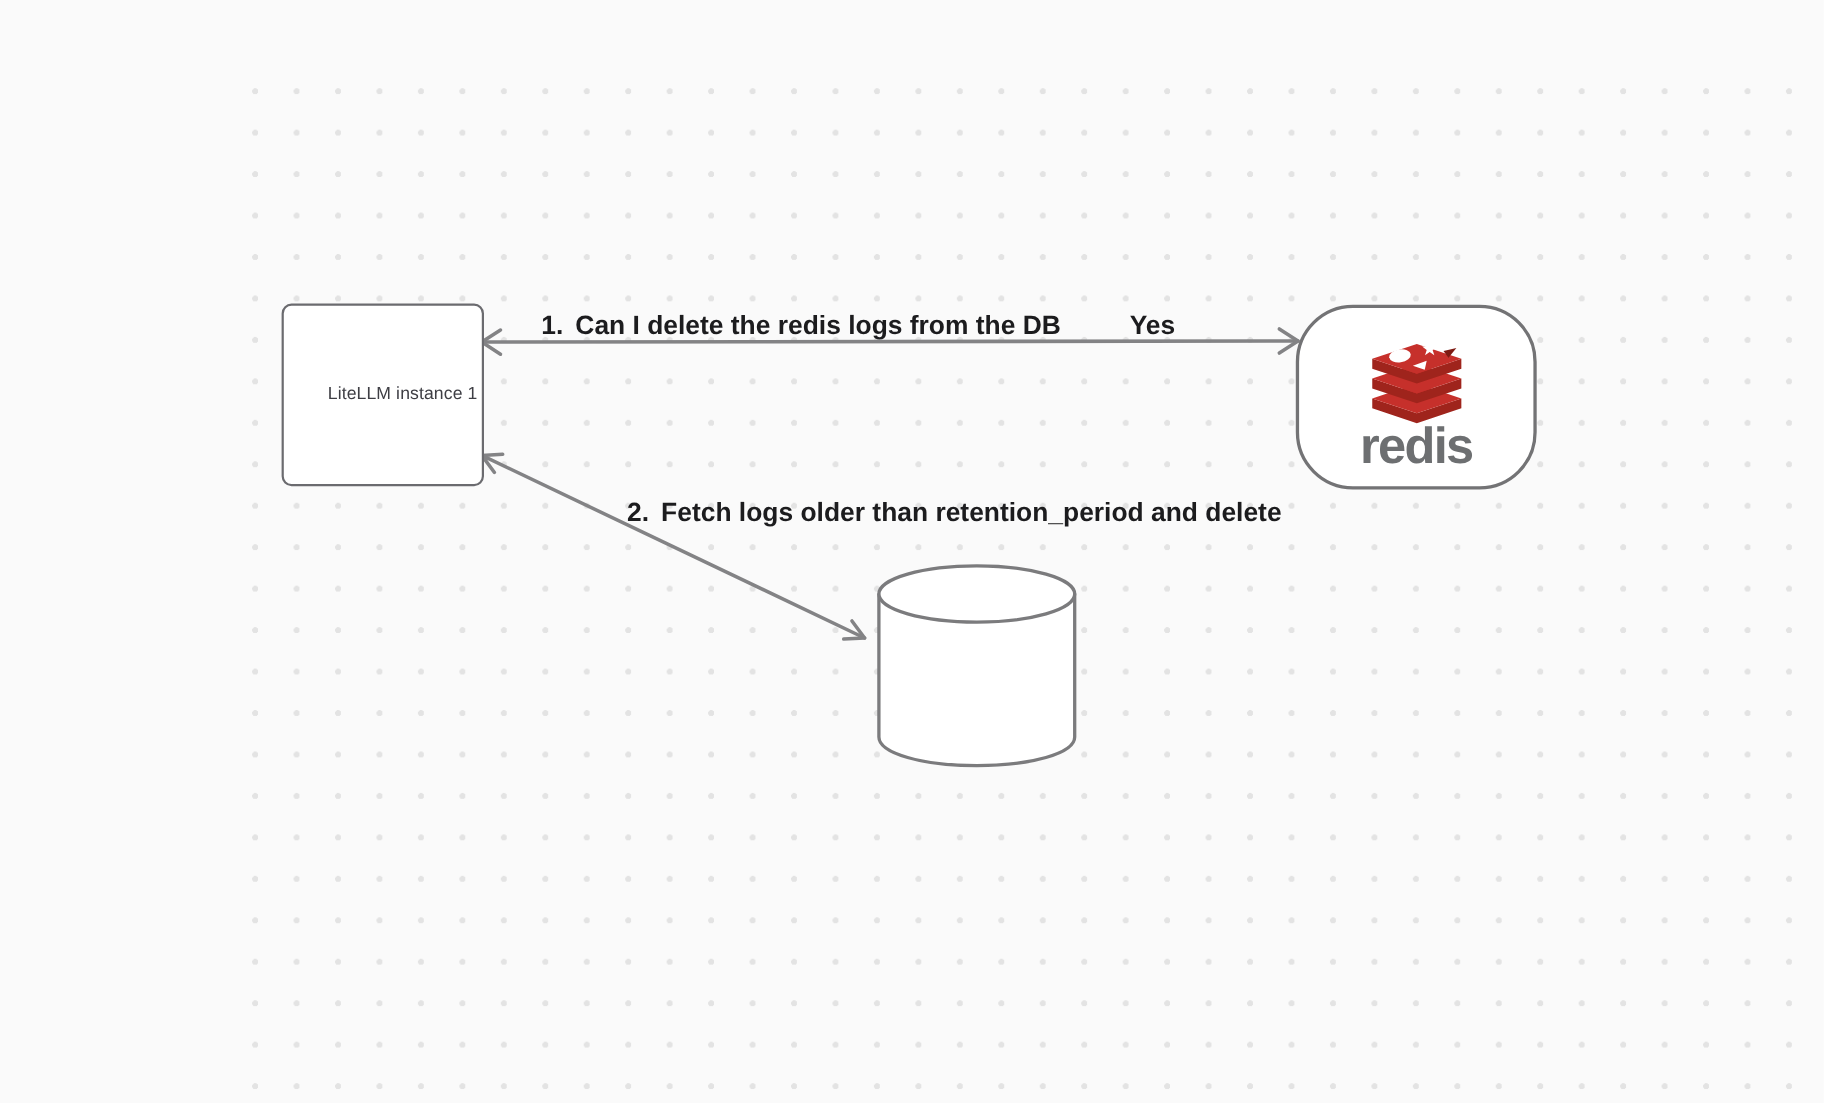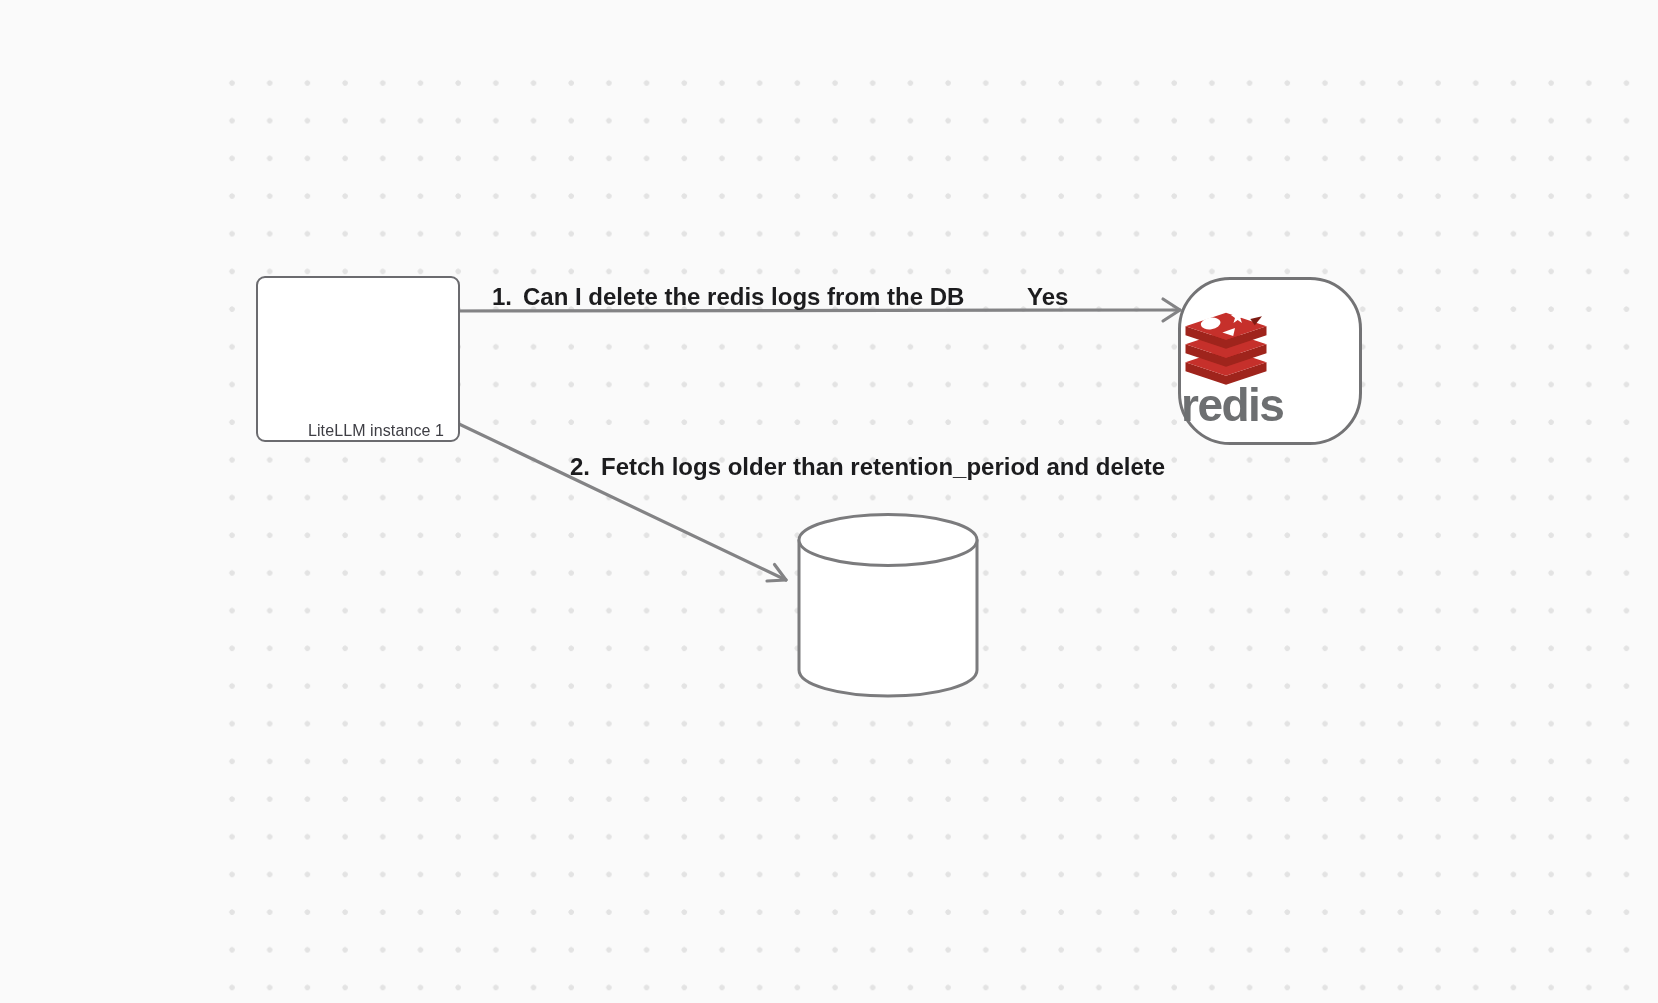--- a/index.html
+++ b/index.html
@@ -16,49 +16,49 @@
     left: 213px; top: 64px; right: 0; bottom: 0;
     background-image: radial-gradient(circle at 19px 19px, #e3e3e3 2.5px, rgba(0,0,0,0) 3px);
     background-size: 37.7px 37.7px;
   }
   .connectors {
     position: absolute;
     left: 0; top: 0;
   }
   .node-box {
     position: absolute;
-    width: 204px; height: 166px;
+    width: 184px; height: 166px;
     background: #ffffff;
     border: 2.5px solid #6b6b6f;
     border-radius: 9px;
     box-sizing: border-box;
     display: flex;
-    align-items: flex-end;
+    align-items: center;
     justify-content: center;
     padding-left: 36px;
   }
   .node-box .box-label {
     font-size: 16px;
     color: #3e3e44;
     letter-spacing: 0.1px;
   }
   #box-instance1 { left: 256px; top: 276px; }
   #box-instance2 { left: 255px; top: 514px; height: 167px; }
   #box-instance3 { left: 255px; top: 756px; height: 167px; }
   .redis-node {
     position: absolute;
     left: 1178px; top: 277px;
-    width: 184px; height: 168px;
+    width: 219px; height: 168px;
     background: #ffffff;
     border: 3px solid #737375;
     border-radius: 52px;
     box-sizing: border-box;
     display: flex;
     flex-direction: column;
-    align-items: flex-start;
+    align-items: center;
     justify-content: flex-start;
   }
   .redis-logo { margin-top: 26px; }
   .redis-wordmark {
     margin-top: -4px;
     font-size: 46px;
     font-weight: 700;
     letter-spacing: -1.5px;
     color: #6d6f71;
     line-height: 1;

